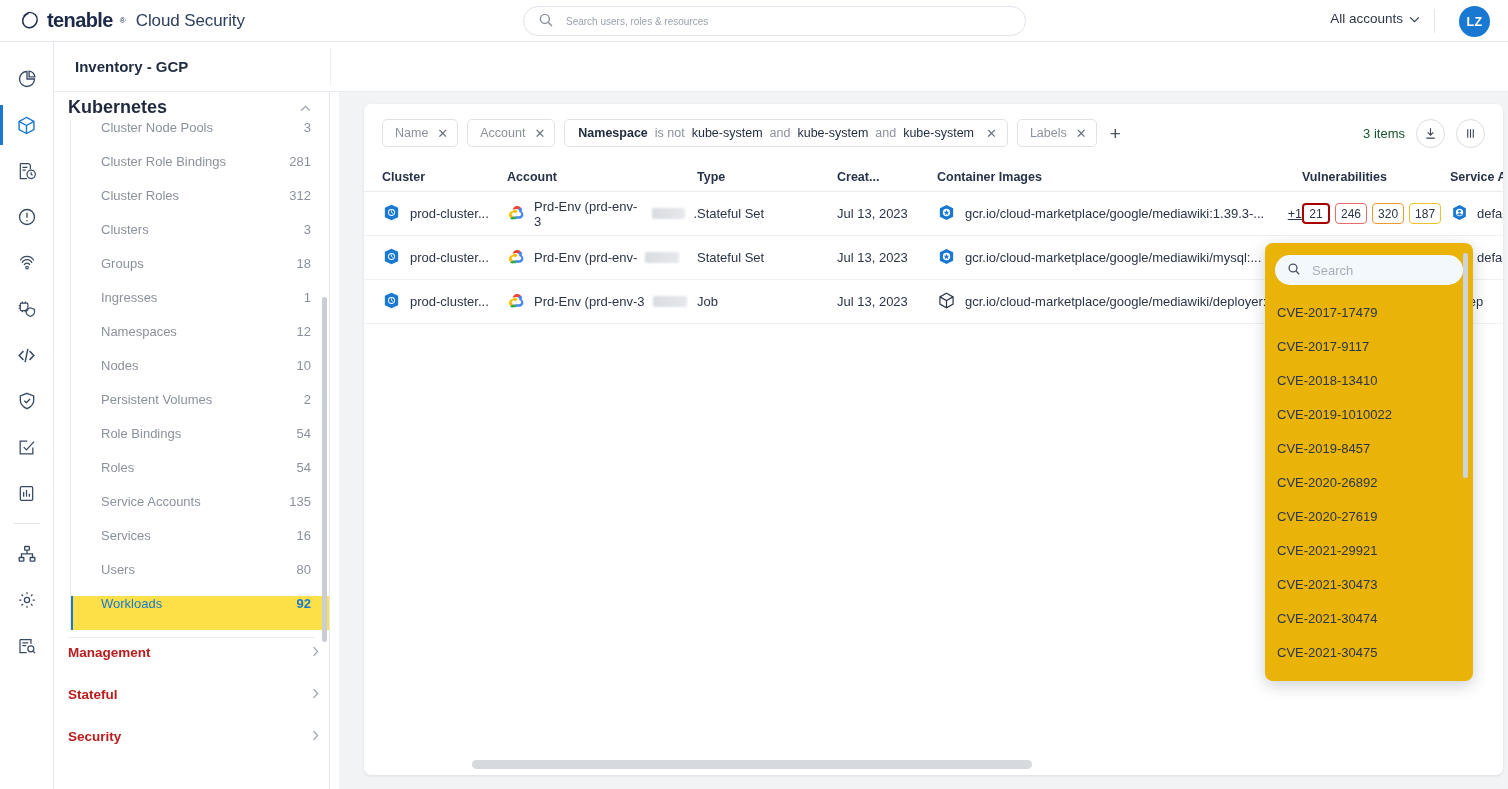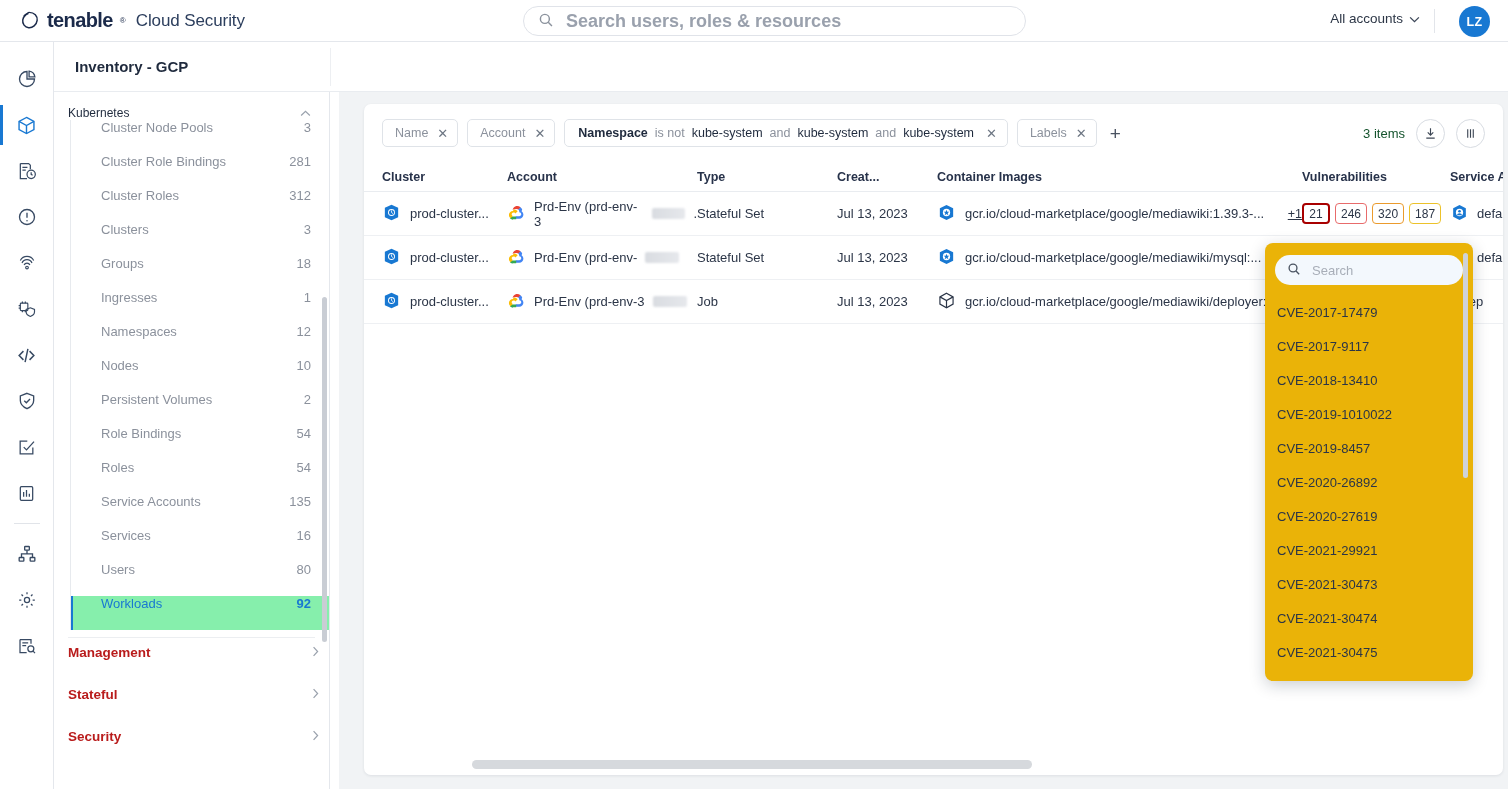--- a/index.html
+++ b/index.html
@@ -25,22 +25,22 @@
   }
   .logo-sup { font-size:8px; vertical-align:super; color:#1b2a4a; }
   .logo-suffix { font-size:17px; color:#2c3e5d; letter-spacing:-0.1px; margin-left:3px;}
 
   .globalsearch {
     position:absolute; left:523px; top:6px; width:503px; height:30px;
     border:1px solid #e0e3e9; border-radius:16px; background:#fff;
     display:flex; align-items:center; padding:0 14px; gap:10px;
   }
   .globalsearch input {
-    border:none; outline:none; font-size:18px; color:#444; width:100%;
-    font-family:"Liberation Sans", sans-serif; background:transparent;font-weight:bold;
+    border:none; outline:none; font-size:10px; color:#444; width:100%;
+    font-family:"Liberation Sans", sans-serif; background:transparent;
   }
   .globalsearch input::placeholder { color:#9aa1ad; }
 
   .acct-sel {
     position:absolute; right:88px; top:11px;
     font-size:13.5px; color:#2c3646; display:flex; align-items:center; gap:6px;
     cursor:pointer;
   }
   .topdiv { position:absolute; right:73px; top:9px; width:1px; height:24px; background:#e2e5ea; }
   .avatar {
@@ -74,31 +74,31 @@
   .pagehead .title { font-size:15px; font-weight:bold; color:#1f2a3d; }
   .pagehead-div { position:absolute; left:276px; top:6px; width:1px; height:38px; background:#edeff2; }
 
   
   .nav {
     position:absolute; left:54px; top:92px; width:276px; height:697px;
     background:#fff; border-right:1px solid #e4e7ec; overflow:hidden;
   }
   .nav-scroll { position:absolute; inset:0; padding-top:0; }
   .nav-group-head {
-    display:flex; align-items:flex-end; justify-content:space-between;
-    padding:0 18px 0 14px; height:26px; font-size:12px; font-weight:normal; color:#1f2a3d;
+    display:flex; align-items:center; justify-content:space-between;
+    padding:0 18px 0 14px; height:26px; font-size:18px; font-weight:bold; color:#1f2a3d;
     cursor:pointer;
   }
   .nav-sub { border-left:1px solid #e7eaee; margin-left:16px; }
   .nav-item {
     display:flex; justify-content:space-between;
     height:34px; padding:0 18px 0 30px; font-size:13px; color:#8b919c; cursor:pointer;
   }
   .nav-item .cnt { color:#8b919c; font-size:13px; }
-  .nav-item.sel { background:#86efac; color:#1878d2; font-weight:normal;gap:25px; }
+  .nav-item.sel { background:#fde047; color:#1878d2; font-weight:normal;gap:25px; }
   .nav-item.sel .cnt { color:#1878d2; font-weight:bold; }
   .nav-item.sel { box-shadow: inset 2px 0 0 #1878d2; }
 
   .nav-root {
     display:flex; justify-content:space-between;
     height:42px; padding:0 10px 0 14px; font-size:13.5px; font-weight:bold; color:#b91c1c;
     cursor:pointer;
   }
   .chev { color:#9aa2ad; font-size:13px; }
 

